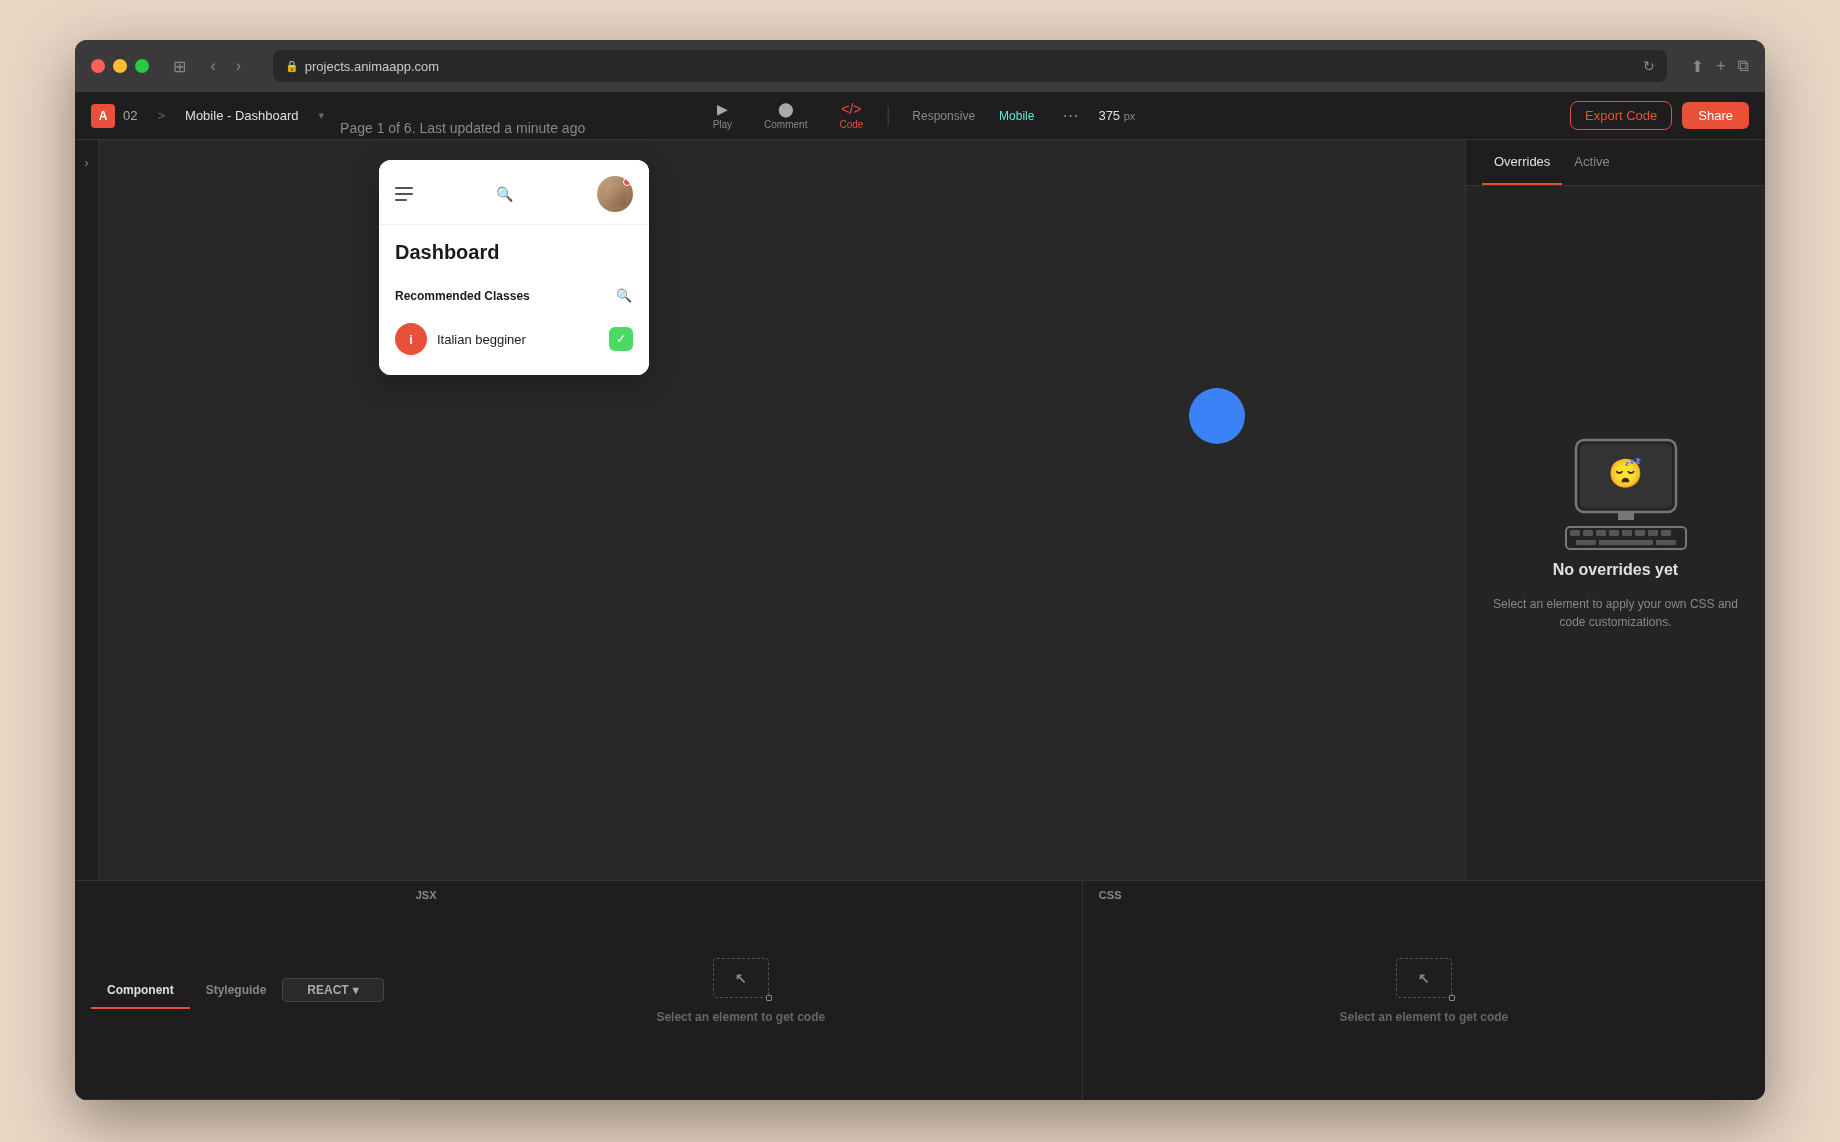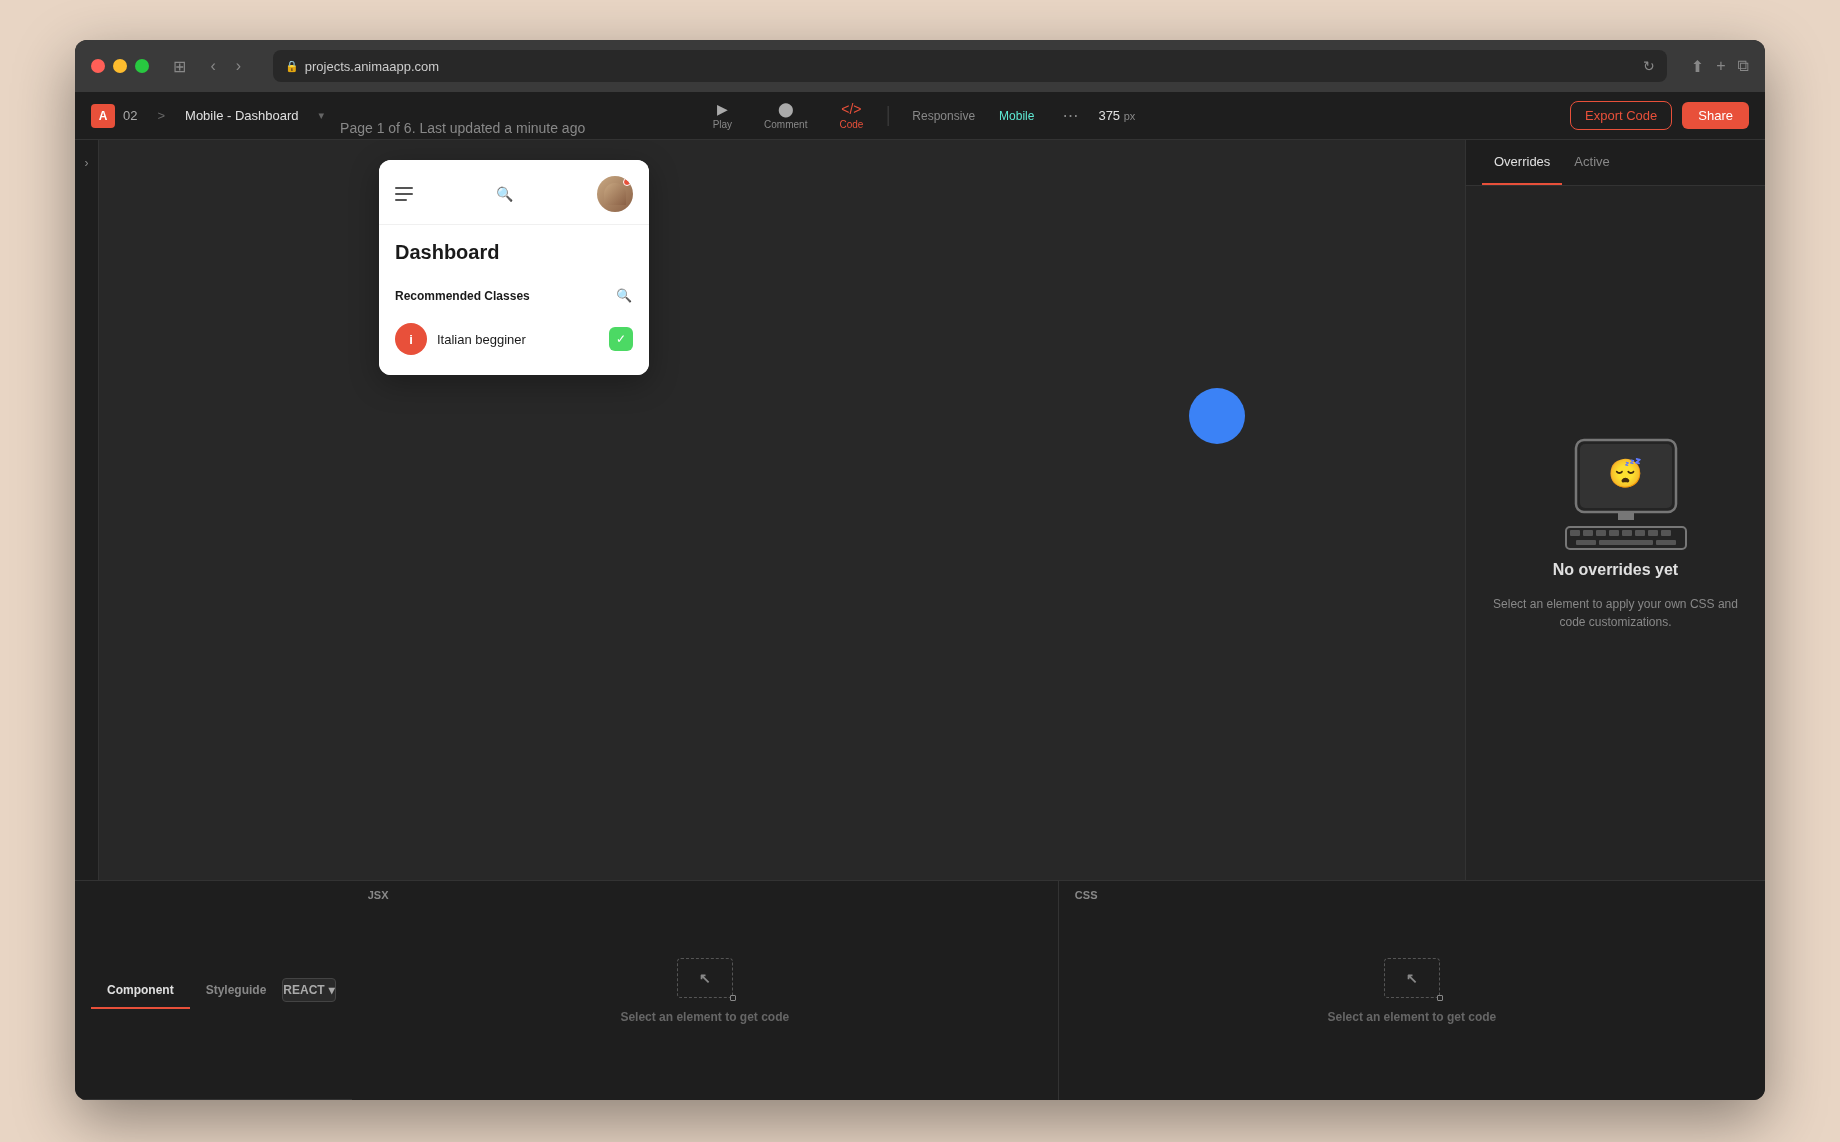--- a/index.html
+++ b/index.html
@@ -564,21 +564,21 @@
       margin-left: auto;
       display: flex;
       align-items: center;
       gap: 4px;
     }
     .framework-select {
       background: #2a2a2a;
       border: 1px solid #444;
       color: #aaa;
       font-size: 12px;
-      padding: 4px 0;
+      padding: 4px 24px;
       border-radius: 4px;
       display: flex;
       align-items: center;
       gap: 4px;
       cursor: pointer;
     }
 
     .select-box {
       width: 56px;
       height: 40px;

